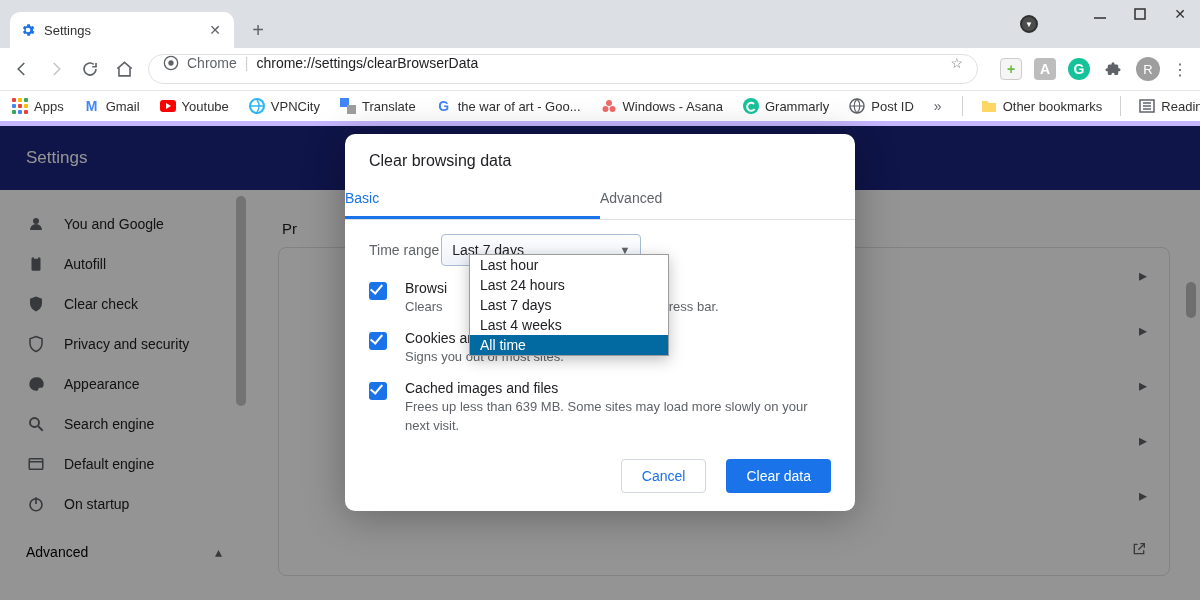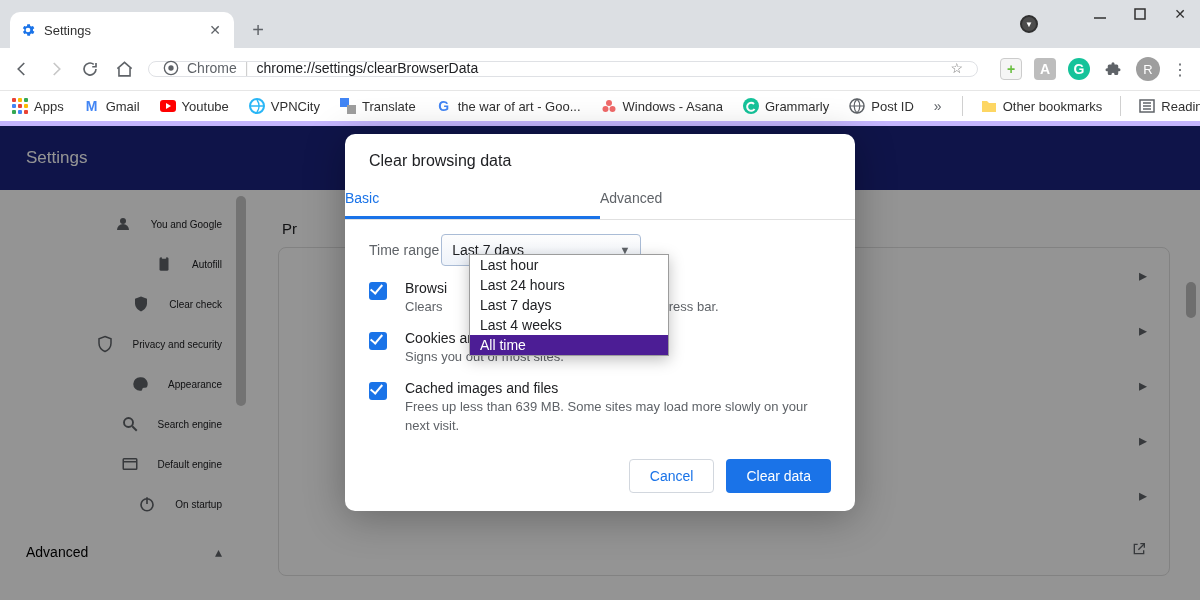--- a/index.html
+++ b/index.html
@@ -12,21 +12,21 @@
   .gear-icon { width:16px; height:16px; color:#1a73e8; display:inline-flex; align-items:center; justify-content:center; }
   .tab-close { margin-left:auto; color:#5f6368; font-size:14px; width:18px; height:18px; border-radius:50%; display:flex; align-items:center; justify-content:center; }
   .new-tab { width:28px; height:28px; color:#5f6368; font-size:20px; display:flex; align-items:center; justify-content:center; margin-left:10px; margin-bottom:4px; }
   .win-controls { position:absolute; right:12px; top:6px; display:flex; gap:24px; color:#303030; font-size:14px; align-items:center;}
   .win-ctl { width:16px; height:16px; display:flex; align-items:center; justify-content:center; }
 
   
   .toolbar { height:42px; background:#fff; display:flex; align-items:center; padding:0 12px; gap:14px; }
   .tb-icon { color:#5f6368; width:20px; height:20px; display:flex; align-items:center; justify-content:center; font-size:17px;}
   .tb-icon.disabled { color:#bbb; }
-  .addr { flex:1 1 auto; display:flex; align-items:flex-end; height:16px; border:1px solid #dfe1e5; border-radius:15px; padding:0 14px; gap:8px; color:#5f6368; font-size:14px; background:#fff; }
+  .addr { flex:1 1 auto; display:flex; align-items:flex-start; height:30px; border:1px solid #dfe1e5; border-radius:15px; padding:0 14px; gap:8px; color:#5f6368; font-size:14px; background:#fff; }
   .addr .divider { color:#cfcfcf; }
   .ext-group { display:flex; align-items:center; gap:12px; margin-left:8px; }
   .ext { width:22px; height:22px; border-radius:4px; display:flex; align-items:center; justify-content:center; font-size:14px; font-weight:bold; }
   .ext.green-circle { background:#15c39a; color:#fff; border-radius:50%; }
   .ext.grey-box { background:#bdbdbd; color:#fff; }
   .ext.plus-box { background:#f5f5f5; color:#6abf40; border:1px solid #ccc; }
   .ext.puzzle { color:#5f6368; }
   .avatar { width:24px; height:24px; border-radius:50%; background:#9e9e9e; color:#fff; display:flex; align-items:center; justify-content:center; font-size:13px; }
   .kebab { color:#5f6368; font-size:16px; }
 
@@ -41,21 +41,21 @@
   .apps-icon span { position:absolute; width:4px; height:4px; border-radius:1px; }
   .bookmarks .right { margin-left:auto; display:flex; align-items:center; gap:18px; }
   .chevmore { color:#5f6368; font-size:14px; }
   .bmsep { width:1px; height:20px; background:#d0d0d0; }
 
   
   .page { position:absolute; top:126px; left:0; right:0; bottom:0; }
   .settings-banner { height:64px; background:#1a237e; color:#fff; display:flex; align-items:center; padding:0 26px; font-size:17px; font-weight:500; }
   .settings-body { display:flex; height:calc(100% - 64px);}
   .sidebar { width:248px; padding:14px 0; overflow:hidden; position:relative;}
-  .side-item { display:flex; align-items:center; gap:18px; padding:11px 26px; font-size:10px; color:#202124;justify-content:flex-end;}
+  .side-item { display:flex; align-items:center; gap:18px; padding:11px 26px; font-size:14px; color:#202124;}
   .side-item .icn { width:20px; color:#5f6368; display:flex; justify-content:center;}
   .advanced { padding:20px 26px; font-size:14px; display:flex; align-items:center; gap:12px;}
   .side-scroll-thumb { position:absolute; right:2px; top:6px; width:10px; height:210px; background:#c7c7c7; border-radius:5px;}
   .main { flex:1; padding:20px 30px; position:relative;}
   .main-scroll-thumb { position:absolute; right:4px; top:92px; width:10px; height:36px; background:#bdbdbd; border-radius:5px;}
   .main-section { border:1px solid #e0e0e0; border-radius:8px; margin-top:10px; }
   .main-section-title { font-size:15px; color:#202124; margin:10px 0 8px 4px;}
   .ms-row { padding:18px 22px; display:flex; justify-content:flex-end;}
   .ms-row .chev { color:#5f6368;}
 
@@ -66,27 +66,27 @@
   .dialog { position:absolute; top:134px; left:50%; transform:translateX(-50%); width:510px; background:#fff; border-radius:10px; box-shadow:0 6px 40px rgba(0,0,0,.3); padding-bottom:18px; z-index:20; }
   .dialog h2 { font-size:16px; font-weight:500; color:#202124; padding:18px 24px 10px;}
   .tabs { display:flex; border-bottom:1px solid #e0e0e0;}
   .tab { flex:1; text-align:left; padding:10px 0; font-size:14px; color:#5f6368;}
   .tab.active { color:#1a73e8; border-bottom:3px solid #1a73e8; font-weight:500;}
   .form-row { display:flex; align-items:center; gap:2px; padding:14px 24px 0; font-size:14px; color:#5f6368;}
   .select { position:relative; width:200px; height:32px; border:1px solid #aabcd6; border-radius:4px; background:linear-gradient(#fdfdfd,#eef3fa); display:flex; align-items:center; padding:0 10px; font-size:14px; color:#202124;}
   .select .caret { margin-left:auto; color:#5f6368; font-size:11px;}
   .dropdown { position:absolute; left:124px; top:120px; width:200px; background:#fff; border:1px solid #9c9c9c; box-shadow:0 4px 14px rgba(0,0,0,.25); font-size:14px; color:#202124; z-index:30;}
   .dropdown .opt { padding:2px 10px; }
-  .dropdown .opt.sel { background:#4c1d95; color:#fff;}
+  .dropdown .opt.sel { background:#0369a1; color:#fff;}
   .check-row { display:flex; align-items:flex-start; gap:18px; padding:14px 24px 0;}
   .chk { width:18px; height:18px; background:#1a73e8; border-radius:3px; position:relative; flex-shrink:0; margin-top:2px;}
   .chk::after { content:""; position:absolute; left:4px; top:0px; width:5px; height:10px; border:solid #fff; border-width:0 2.5px 2.5px 0; transform:rotate(40deg);}
   .chk-label { font-size:14px; color:#202124;}
   .chk-sub { font-size:13px; color:#5f6368; margin-top:2px; line-height:1.4;}
-  .dialog-actions { display:flex; justify-content:flex-end; gap:12px; padding:24px 24px 0;}
+  .dialog-actions { display:flex; justify-content:flex-end; gap:20px; padding:24px 24px 0;}
   .btn { height:34px; padding:0 20px; border-radius:4px; font-size:14px; display:flex; align-items:center; }
   .btn.secondary { border:1px solid #d2d7de; color:#1a73e8; background:#fff;}
   .btn.primary { background:#1a73e8; color:#fff; font-weight:500;}
 
   
   svg { display:block; }
 </style>
 </head>
 <body>
 

